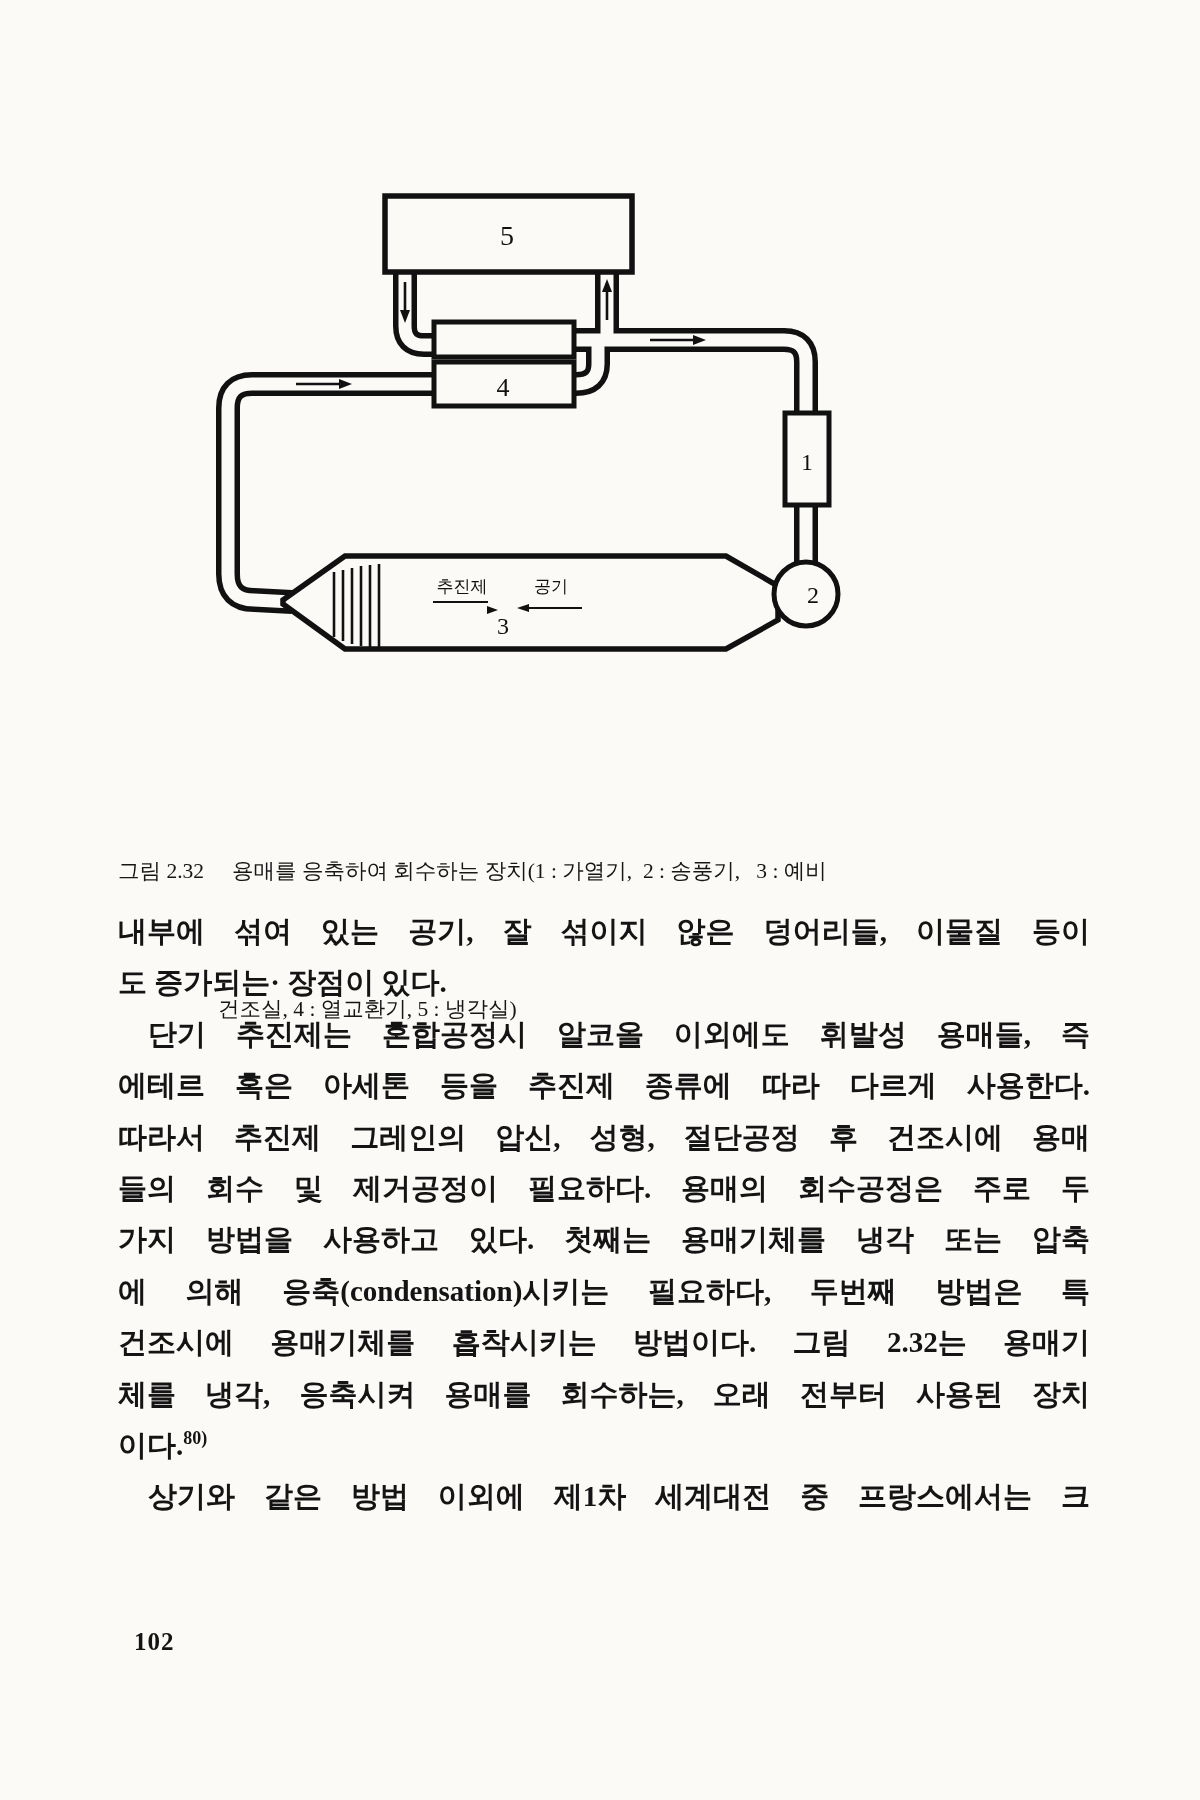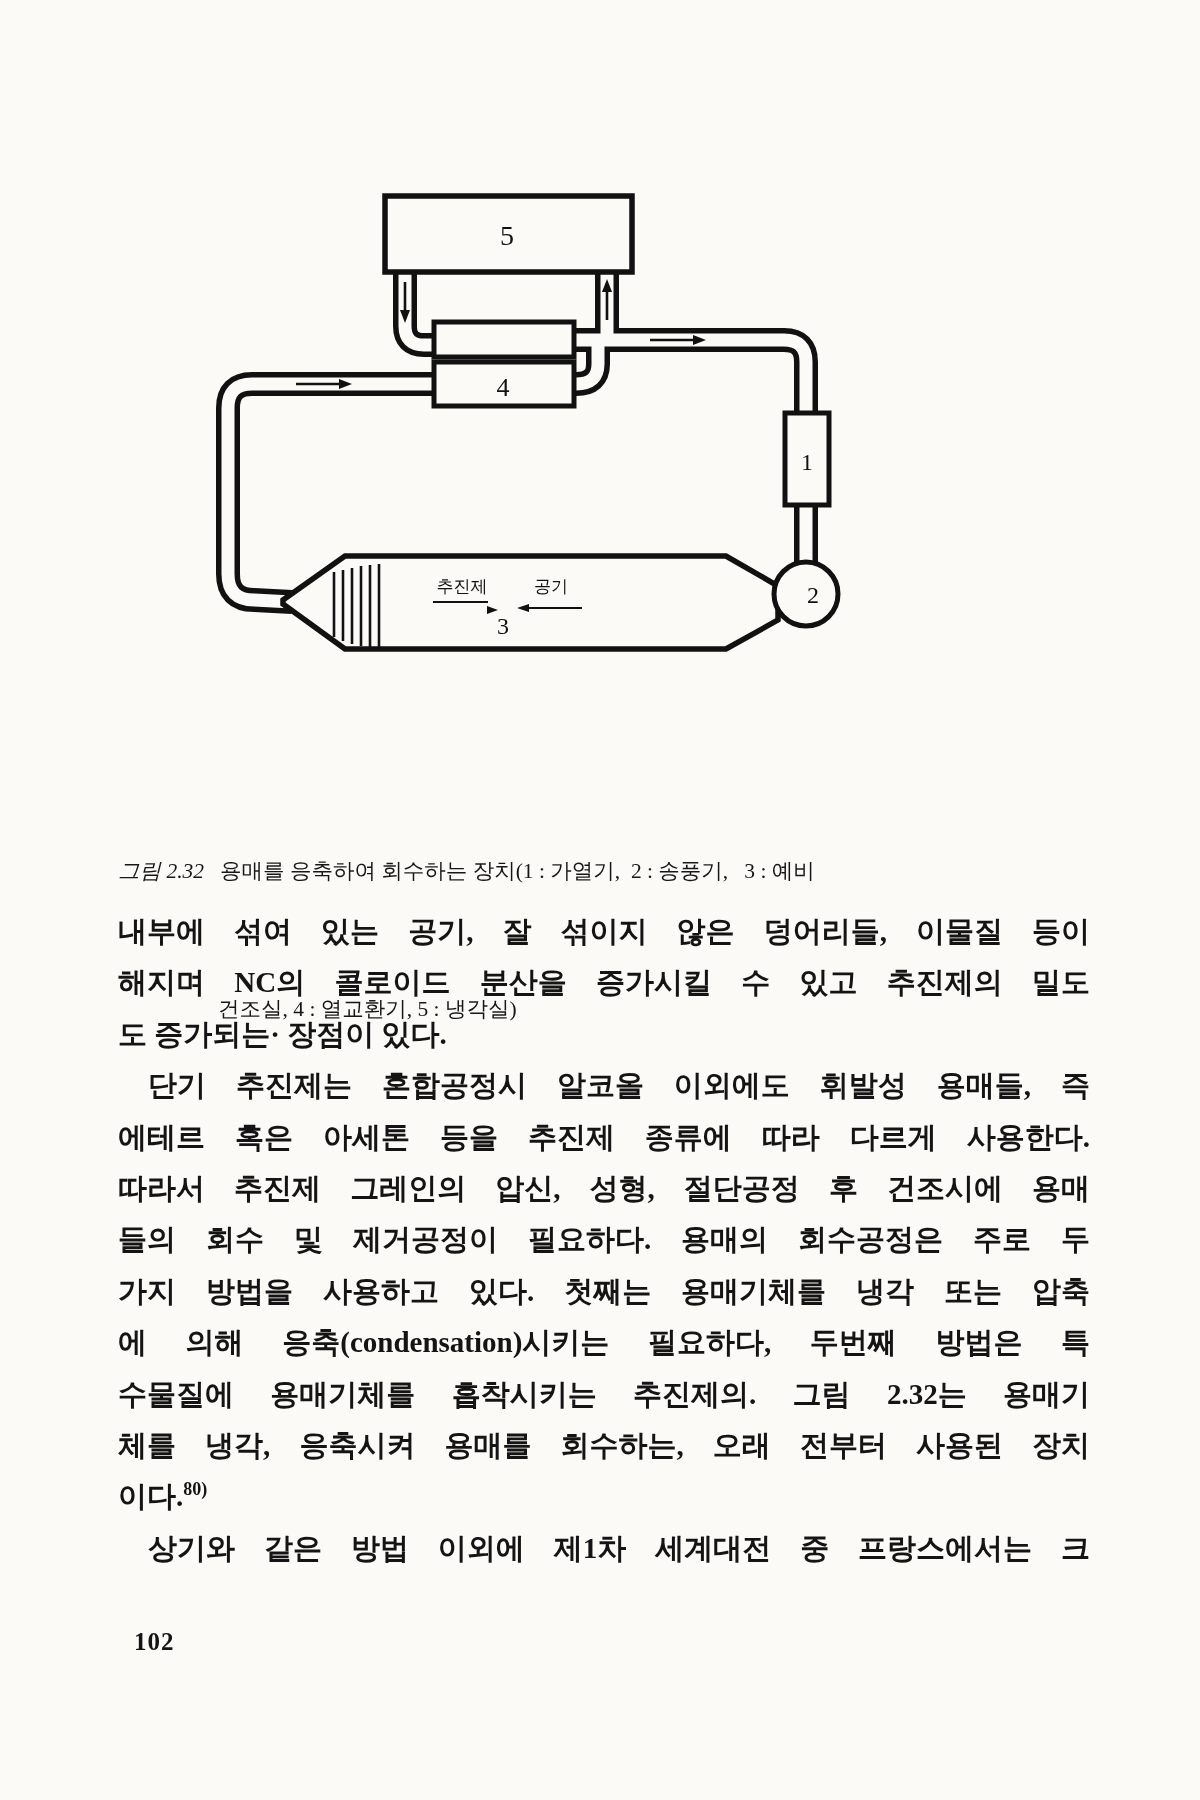--- a/index.html
+++ b/index.html
@@ -11,21 +11,21 @@
     overflow:hidden;
   }
   .page{position:absolute;inset:0;}
   #diagram{position:absolute;top:0;left:0;}
   .caption{
     position:absolute;top:756px;left:118px;width:930px;
     font-size:21.5px;line-height:46px;color:#161616;
     white-space:pre;
   }
   .caption .cap-row{display:flex;}
-  .caption .cap-label{margin-right:16px;font-weight:bold;font-weight:normal;font-style:italic;}
+  .caption .cap-label{margin-right:28px;font-weight:bold;font-weight:normal;}
   .caption .cap-line2{padding-left:100px;}
   .bodytext{
     position:absolute;top:906px;left:118px;width:972px;
     font-size:29px;line-height:51.4px;color:#141414;font-weight:bold;
   }
   .bline{
     text-align:justify;text-align-last:justify;
     height:51.4px;overflow:visible;
   }
   .bline.short{text-align:right;text-align-last:left;}
@@ -115,29 +115,28 @@
   <div class="caption">
     <div class="cap-row">
       <span class="cap-label">그림 2.32</span>
       <span>용매를 응축하여 회수하는 장치(1 : 가열기,  2 : 송풍기,   3 : 예비</span>
     </div>
     <div class="cap-line2">건조실, 4 : 열교환기, 5 : 냉각실)</div>
   </div>
 
   <div class="bodytext">
     <div class="bline">내부에 섞여 있는 공기, 잘 섞이지 않은 덩어리들, 이물질 등이</div>
-    <div class="bline">해지며 NC의 콜로이드 분산을 증가시킬 수 있고 추진제의 밀도</div>
     <div class="bline short">도 증가되는· 장점이 있다.</div>
     <div class="bline indent">단기 추진제는 혼합공정시 알코올 이외에도 휘발성 용매들, 즉</div>
     <div class="bline">에테르 혹은 아세톤 등을 추진제 종류에 따라 다르게 사용한다.</div>
     <div class="bline">따라서 추진제 그레인의 압신, 성형, 절단공정 후 건조시에 용매</div>
     <div class="bline">들의 회수 및 제거공정이 필요하다. 용매의 회수공정은 주로 두</div>
     <div class="bline">가지 방법을 사용하고 있다. 첫째는 용매기체를 냉각 또는 압축</div>
     <div class="bline">에 의해 응축(condensation)시키는 필요하다, 두번째 방법은 특</div>
-    <div class="bline">수물질에 용매기체를 흡착시키는 추진제의. 그림 2.32는 용매기</div>
+    <div class="bline">건조시에 용매기체를 흡착시키는 방법이다. 그림 2.32는 용매기</div>
     <div class="bline">체를 냉각, 응축시켜 용매를 회수하는, 오래 전부터 사용된 장치</div>
     <div class="bline short">
       <span>이다.</span><sup>80)</sup>
     </div>
     <div class="bline indent">상기와 같은 방법 이외에 제1차 세계대전 중 프랑스에서는 크</div>
   </div>
 
   <div class="pagenum">102</div>
 
 </div>

